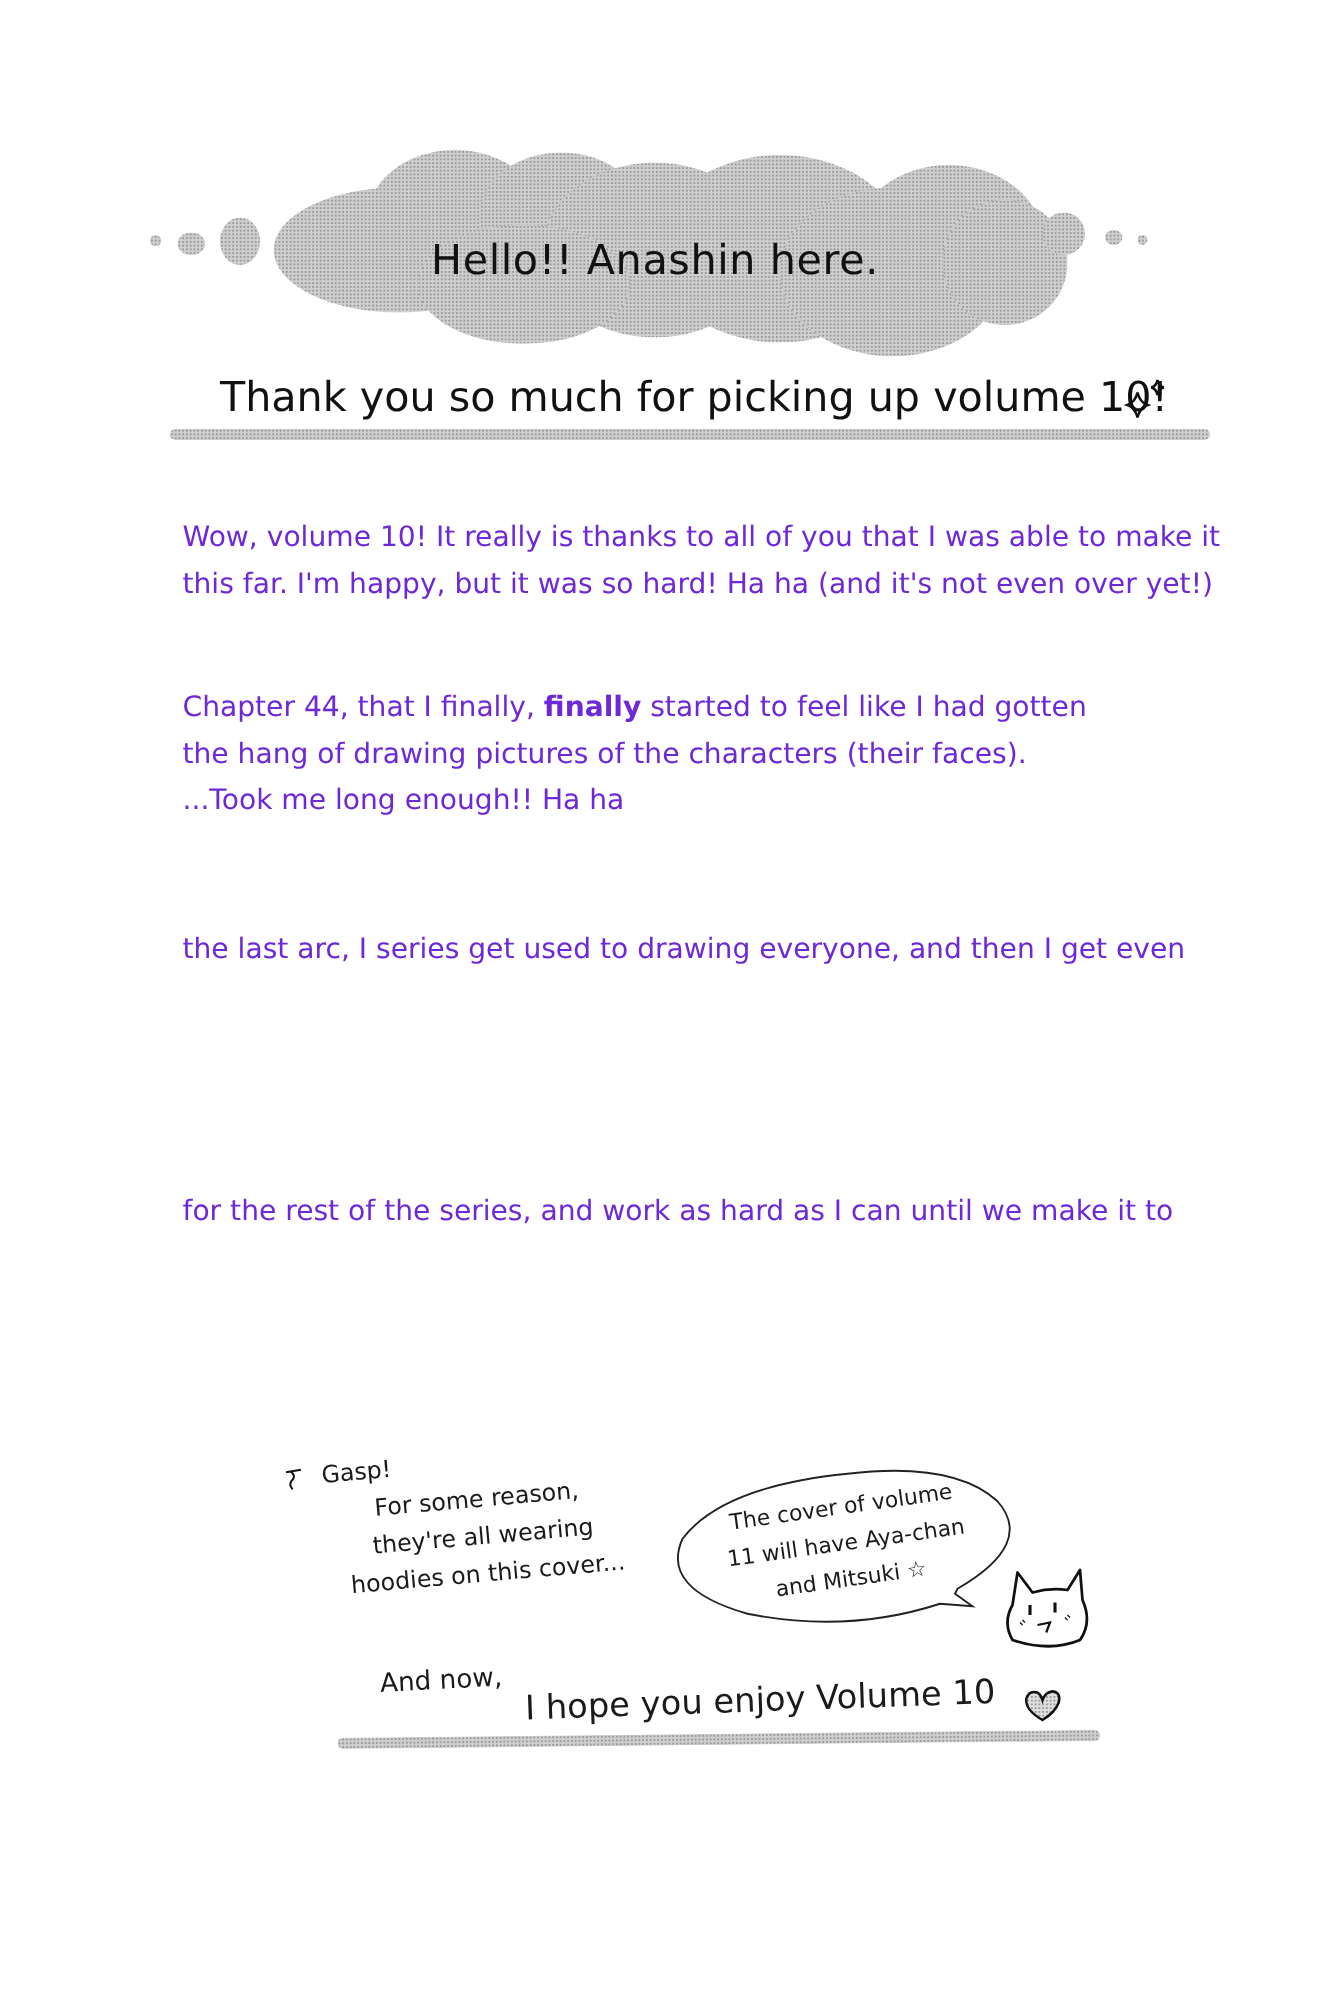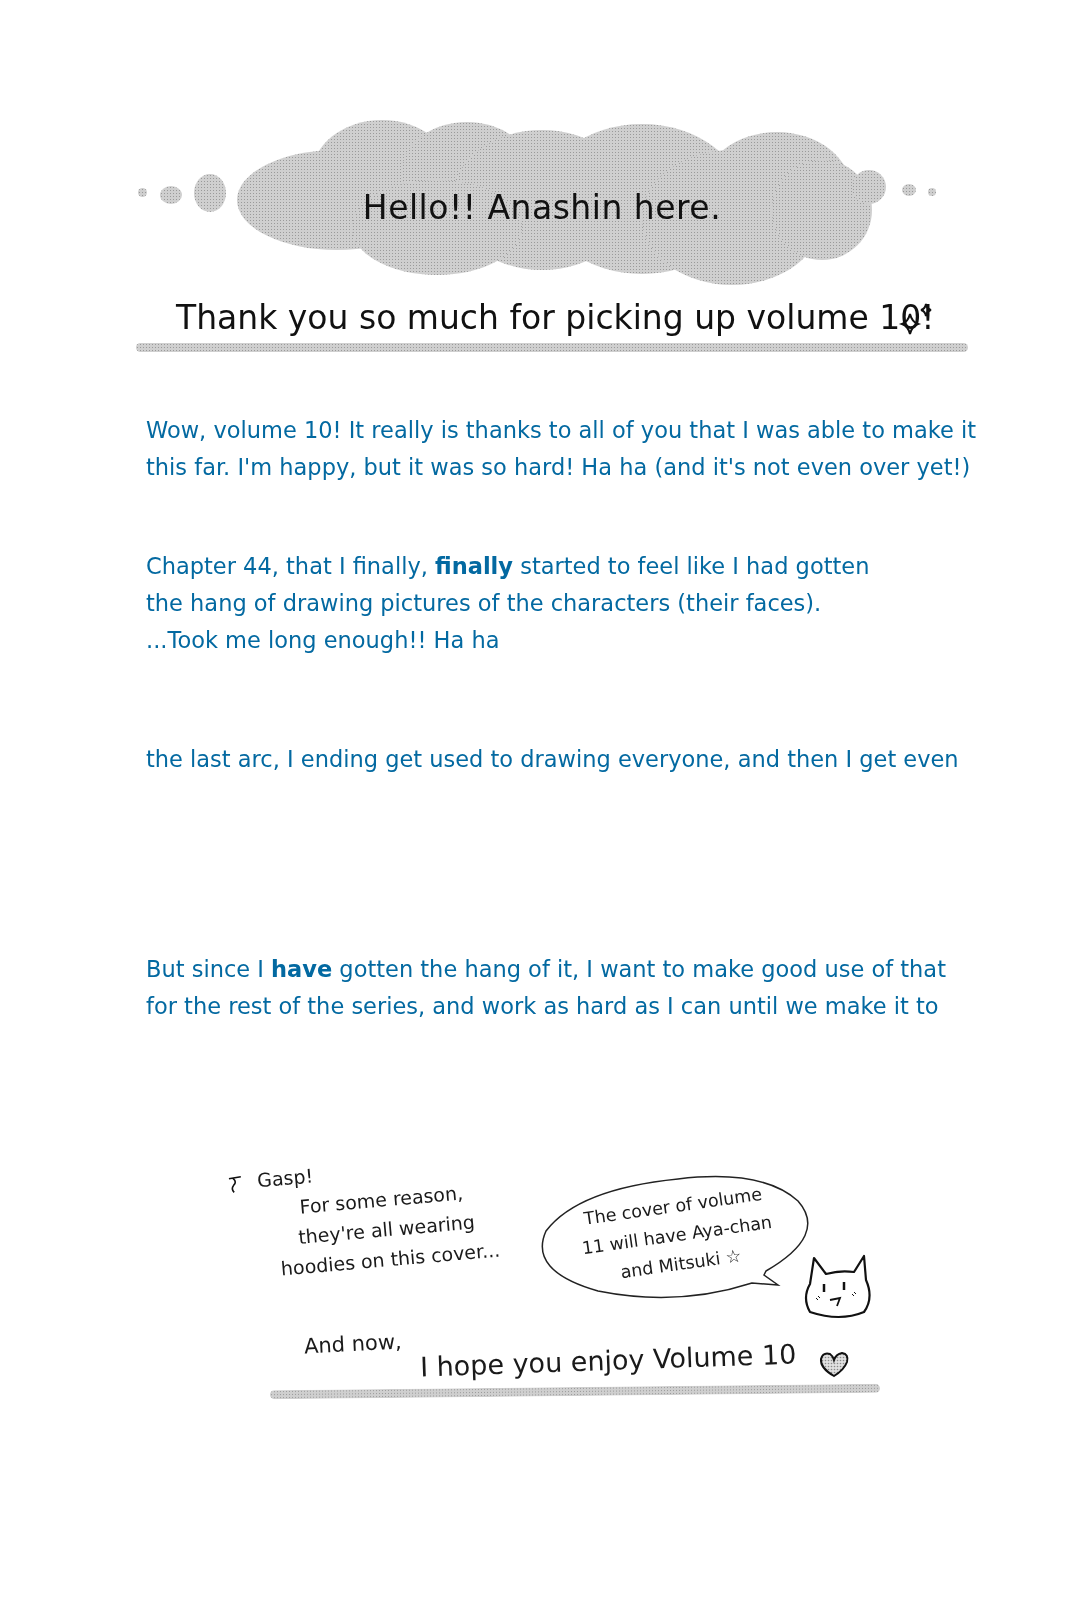--- a/index.html
+++ b/index.html
@@ -16,21 +16,21 @@
       color: #1a1a1a;
     }
     .halftone {
       background-color: #cfcfcf;
       background-image: radial-gradient(#9a9a9a 0.8px, transparent 1px);
       background-size: 3px 3px;
     }
     
     .cloud-wrap {
       position: absolute;
-      left: 122px;
+      left: 104px;
       top: 120px;
       width: 840px;
       height: 180px;
     }
     .blob {
       position: absolute;
       border-radius: 50%;
     }
     .cloud-title {
       position: absolute;
@@ -62,21 +62,21 @@
       position: absolute;
       height: 9px;
       border-radius: 5px;
     }
     
     .para {
       position: absolute;
       left: 146px;
       font-size: 22.5px;
       line-height: 37px;
-      color: #0369a1;
+      color: #6d28d9;
       white-space: nowrap;
     }
     .para b { font-weight: bold; }
     
     .gasp-note {
       position: absolute;
       left: 226px;
       top: 1168px;
       font-size: 19px;
       line-height: 30px;
@@ -178,25 +178,24 @@
   <div>this far. I'm happy, but it was so hard! Ha ha (and it's not even over yet!)</div>
 </div>
 
 <div class="para" style="top:548px;">
   <div><span>Chapter 44, that I finally, </span><b>finally</b><span> started to feel like I had gotten</span></div>
   <div>the hang of drawing pictures of the characters (their faces).</div>
   <div>...Took me long enough!! Ha ha</div>
 </div>
 
 <div class="para" style="top:741px;">
-  <div>the last arc, I ending get used to drawing everyone, and then I get even</div>
+  <div>the last arc, I series get used to drawing everyone, and then I get even</div>
 </div>
 
 <div class="para" style="top:951px;">
-  <div><span>But since I </span><b>have</b><span> gotten the hang of it, I want to make good use of that</span></div>
   <div>for the rest of the series, and work as hard as I can until we make it to</div>
 </div>
 
 <div class="gasp-note">
   <div>
     <svg class="gasp-mark" viewBox="0 0 20 20">
       <path d="M2 4 L14 3 M6 4 Q10 8 6 11 Q3 14 6 18" fill="none" stroke="#111" stroke-width="1.6"></path>
     </svg><span>Gasp!</span>
   </div>
   <span class="indent">For some reason,</span>

